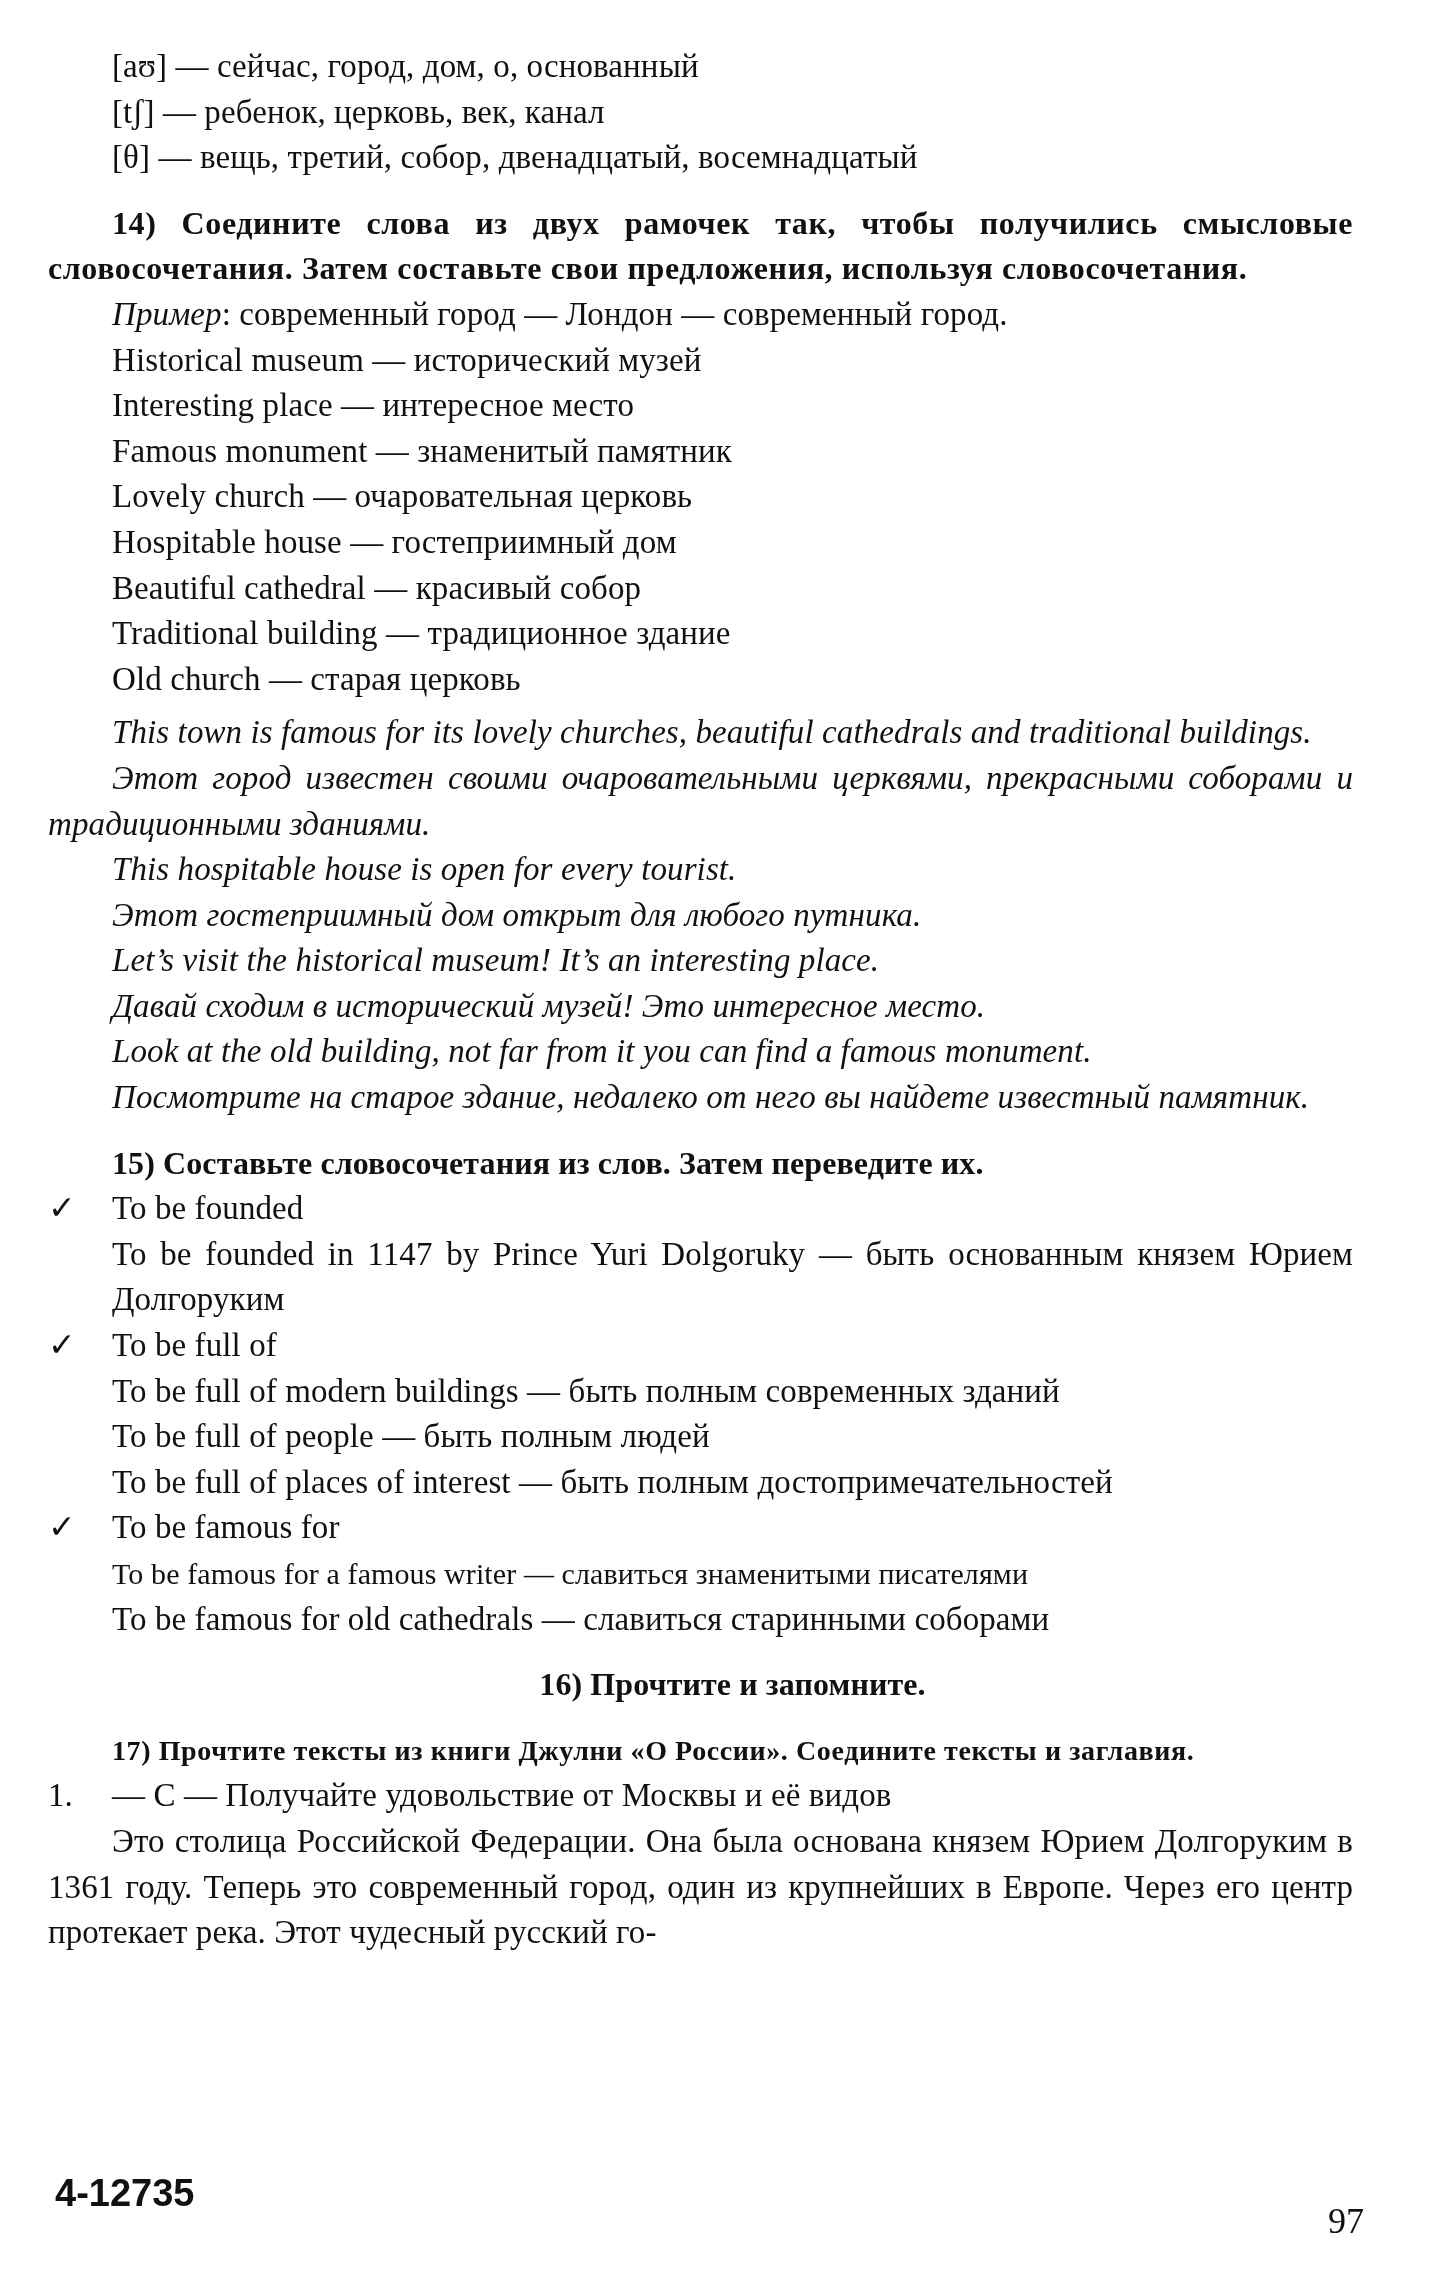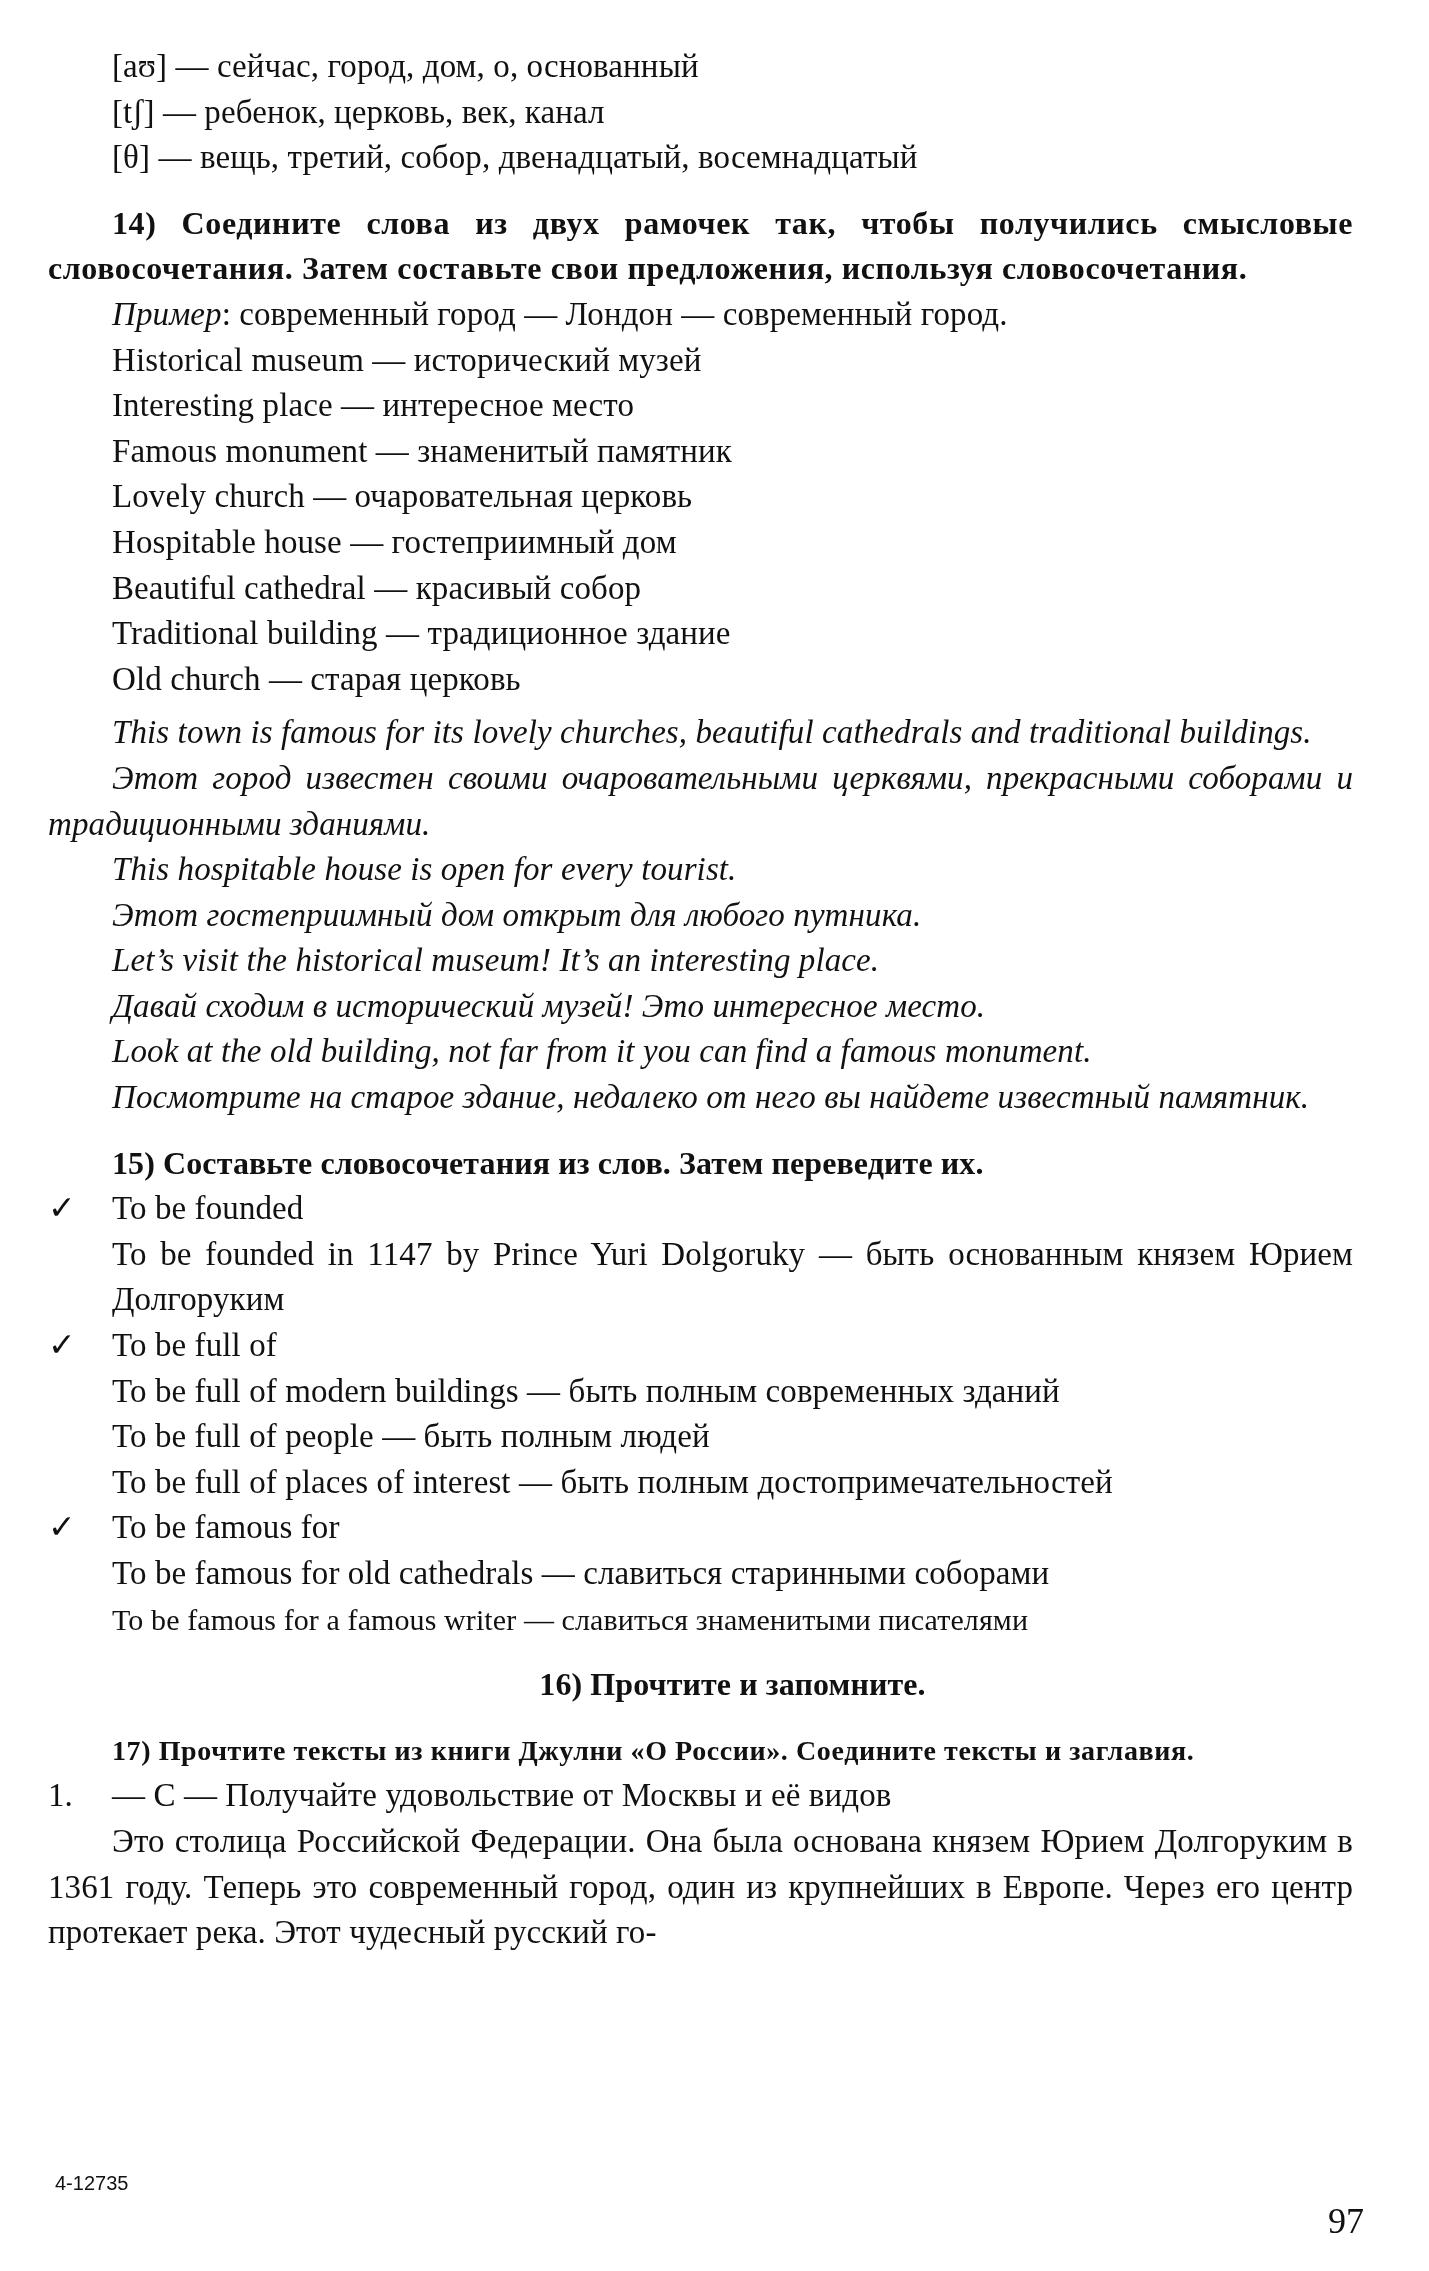--- a/index.html
+++ b/index.html
@@ -17,21 +17,21 @@
   .just { white-space: normal; text-align: justify; text-align-last: left; }
   .bold { font-weight: bold; }
   .task { margin-top: 20px; }
   .para { margin-top: 8px; font-style: italic; }
   .it { font-style: italic; }
   .chk { display: inline-block; width: 64px; margin-left: 0; }
   .small { font-size: 30px; }
   .footer-left {
     position: absolute; left: 55px; top: 2172px;
     font-family: "Liberation Sans", "DejaVu Sans", sans-serif;
-    font-weight: normal; font-size: 20px;
+    font-weight: bold; font-size: 38px;
   }
   .footer-right {
     position: absolute; left: 1328px; top: 2165px;
     font-size: 36px;
     margin-top: 35px;
   }
 </style>
 </head>
 <body>
 
@@ -78,22 +78,22 @@
 
   <div>
     <div class="ln"><span class="chk">✓</span><span>To be full of</span></div>
     <div class="ln ind">To be full of modern buildings — быть полным современных зданий</div>
     <div class="ln ind">To be full of people — быть полным людей</div>
     <div class="ln ind">To be full of places of interest — быть полным достопримечательностей</div>
   </div>
 
   <div>
     <div class="ln"><span class="chk">✓</span><span>To be famous for</span></div>
+    <div class="ln ind small">To be famous for a famous writer — славиться знаменитыми писателями</div>
     <div class="ln ind">To be famous for old cathedrals — славиться старинными соборами</div>
-    <div class="ln ind small">To be famous for a famous writer — славиться знаменитыми писателями</div>
   </div>
 
   <div class="ln ind bold task" style="font-size:32px;text-align:center;">16) Прочтите и запомните.</div>
 
   <div class="ln just bold task" style="text-indent:64px; font-size:28px; letter-spacing:0.6px;">17) Прочтите тексты из книги Джулни «О России». Соедините тексты и заглавия.</div>
 
   <div class="ln"><span class="chk">1.</span><span>— C — Получайте удовольствие от Москвы и её видов</span></div>
   <div class="ln just" style="text-indent:64px;">Это столица Российской Федерации. Она была основана князем Юрием Долгоруким в 1361 году. Теперь это современный город, один из крупнейших в Европе. Через его центр протекает река. Этот чудесный русский го-</div>
 </div>
 

